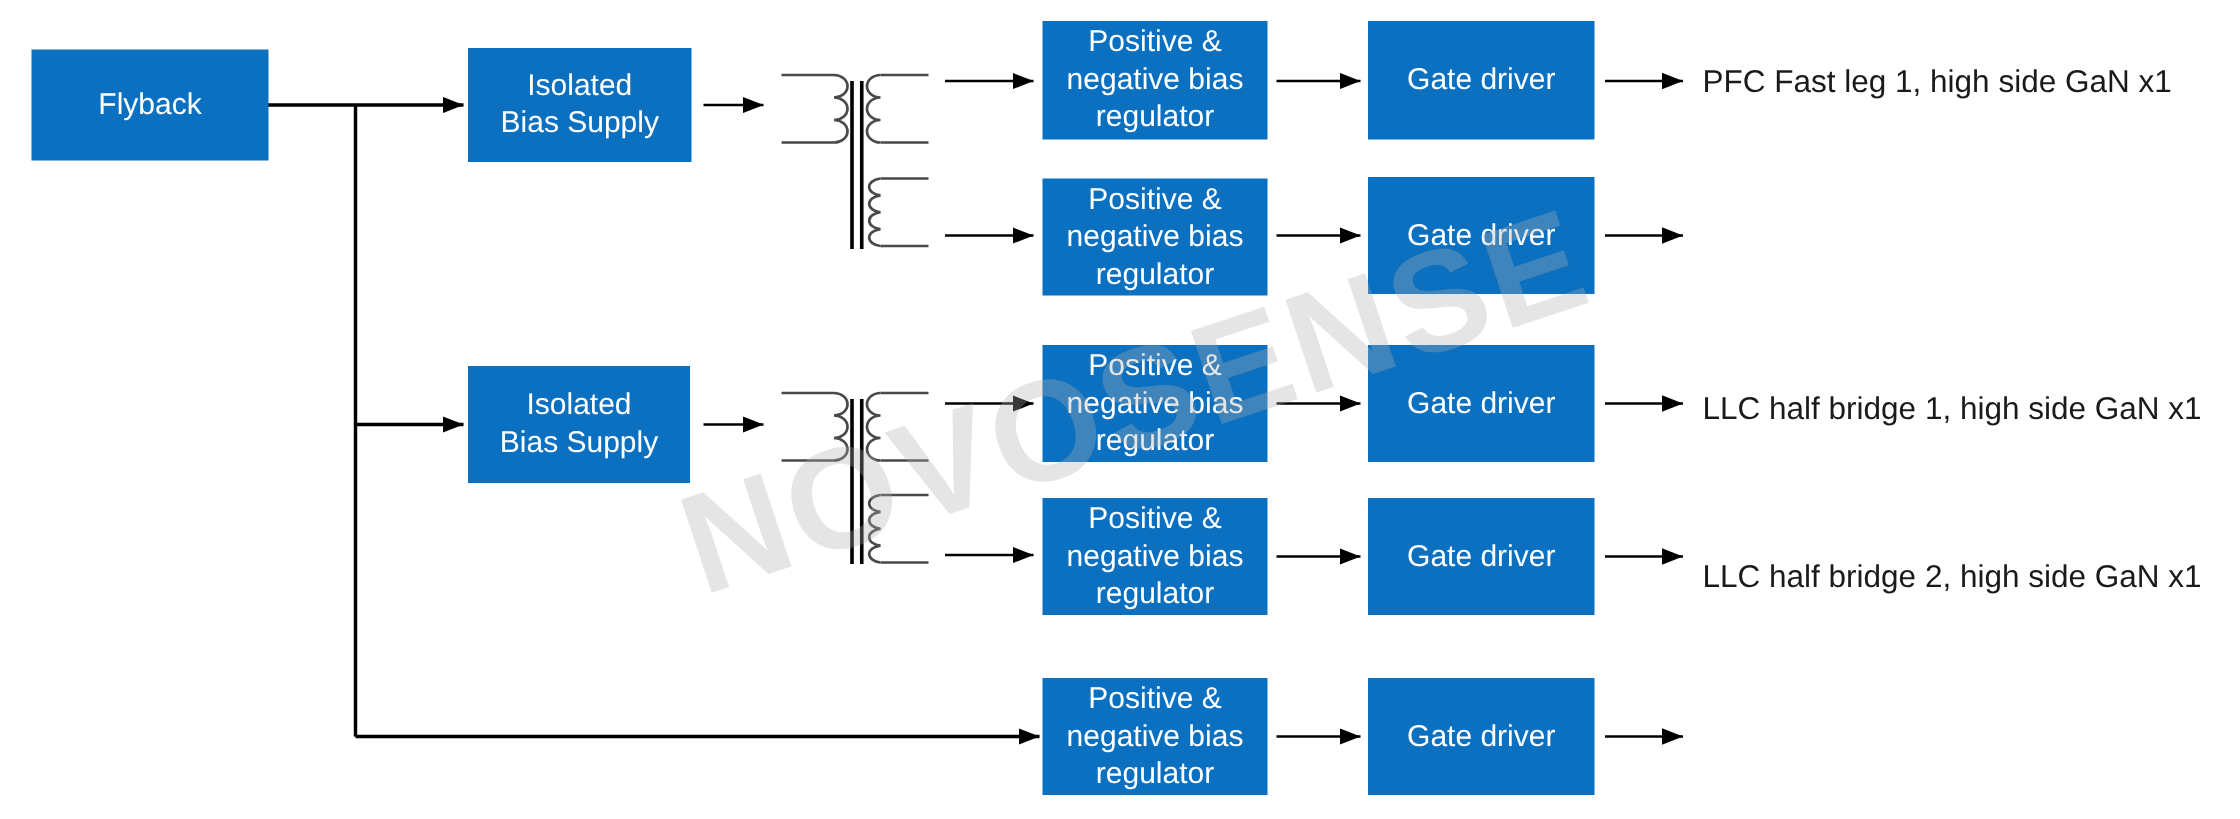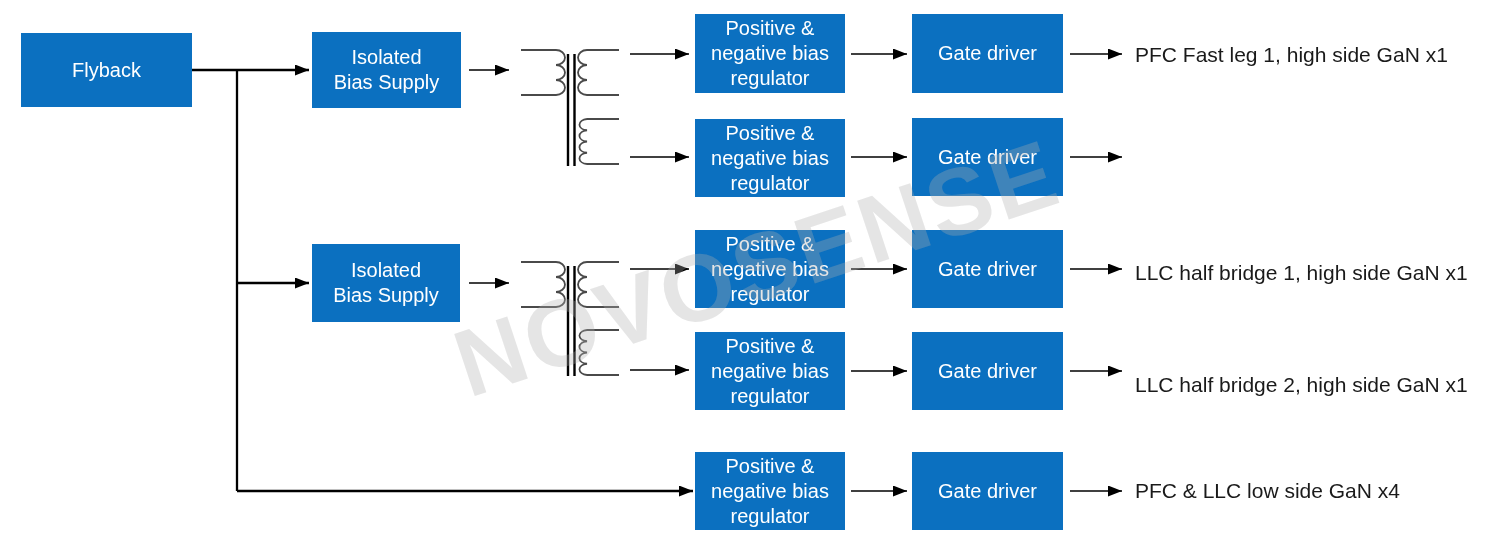--- a/index.html
+++ b/index.html
@@ -144,21 +144,21 @@
 
     <g class="wire">
       <path d="M1070 54 H1122" marker-end="url(#arrowhead)"></path>
       <path d="M1070 157 H1122" marker-end="url(#arrowhead)"></path>
       <path d="M1070 269 H1122" marker-end="url(#arrowhead)"></path>
       <path d="M1070 371 H1122" marker-end="url(#arrowhead)"></path>
       <path d="M1070 491 H1122" marker-end="url(#arrowhead)"></path>
     </g>
   </svg>
 
-  <div class="box" style="left:21px;top:33px;width:171px;height:74px">
+  <div class="box" style="left:21px;top:33px;width:158px;height:74px">
     <span>Flyback</span>
   </div>
 
   <div class="box" style="left:312px;top:32px;width:149px;height:76px">
     <span>Isolated</span>
     <span>Bias Supply</span>
   </div>
 
   <div class="box" style="left:312px;top:244px;width:148px;height:78px">
     <span>Isolated</span>
@@ -211,17 +211,16 @@
     <span>Gate driver</span>
   </div>
 
   <div class="box" style="left:912px;top:452px;width:151px;height:78px">
     <span>Gate driver</span>
   </div>
 
   <div class="out-label" style="top:40px">PFC Fast leg 1, high side GaN x1</div>
   <div class="out-label" style="top:258px">LLC half bridge 1, high side GaN x1</div>
   <div class="out-label" style="top:370px">LLC half bridge 2, high side GaN x1</div>
-  <div class="out-label" style="top:476px">PFC &amp; LLC low side GaN x4</div>
 
   <div class="watermark">NOVOSENSE</div>
 
 </div>
 
 </body></html>

